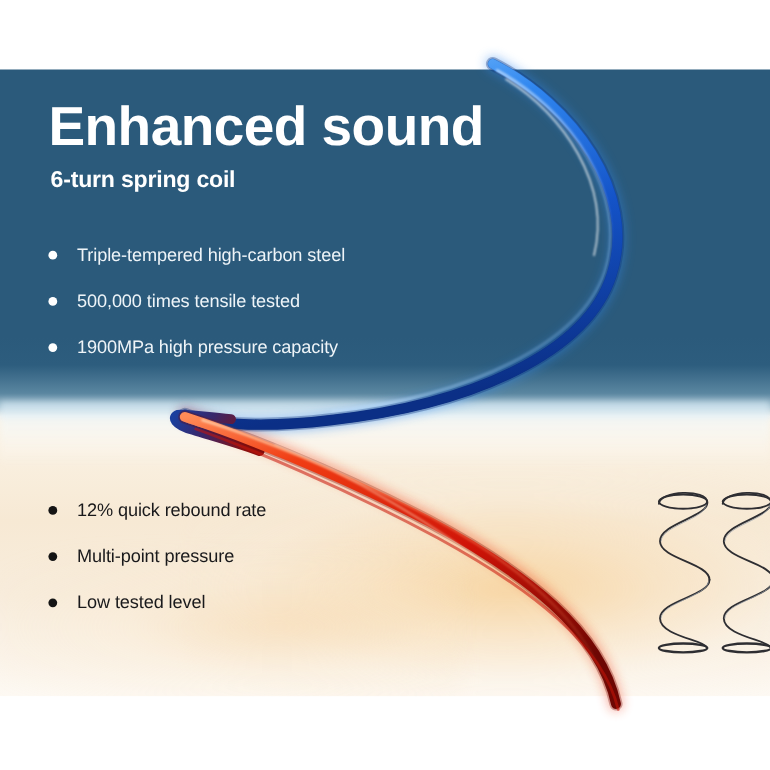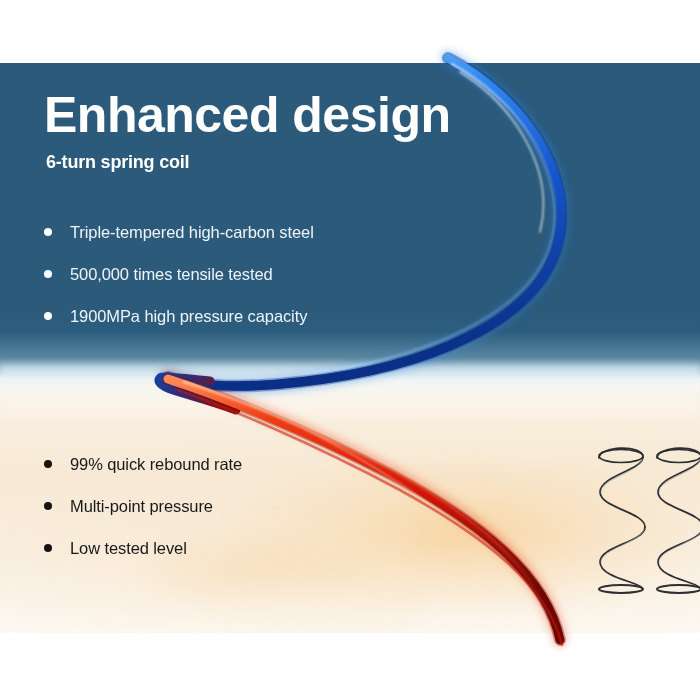--- a/index.html
+++ b/index.html
@@ -142,21 +142,21 @@
     color: #ffffff;
     letter-spacing: -0.5px;
     line-height: 1.05;
     white-space: nowrap;
   }
 
   .subhead {
     position: absolute;
     left: 46px;
     top: 152px;
-    font-size: 18px;
+    font-size: 21px;
     font-weight: bold;
     color: #ffffff;
     letter-spacing: -0.2px;
     white-space: nowrap;
   }
 
   .bullet-list {
     position: absolute;
     margin: 0;
     padding: 0;
@@ -313,21 +313,21 @@
       <path d="M 703 527 C 703 542, 658 546, 658 562 C 658 578, 698 582, 700 588"></path>
       <path d="M 657 458 C 657 446, 701 444, 701 457"></path>
       <ellipse cx="679" cy="589" rx="22" ry="4" stroke-width="2.1"></ellipse>
     </g>
     <g stroke="#9aa0a8" fill="none" stroke-width="0.8" stroke-linecap="round" opacity="0.85">
       <path d="M 659 492 C 659 478, 699 472, 700 459"></path>
       <path d="M 659 562 C 659 548, 701 542, 702 529"></path>
     </g>
   </svg>
 
-  <div class="headline">Enhanced design</div>
+  <div class="headline">Enhanced sound</div>
 
   <div class="subhead">6-turn spring coil</div>
 
   <ul class="bullet-list top-list">
     <li class="bullet-row">
       <span class="dot"></span>
       <span class="bullet-text">Triple-tempered high-carbon steel</span>
     </li>
     <li class="bullet-row">
       <span class="dot"></span>
@@ -335,21 +335,21 @@
     </li>
     <li class="bullet-row">
       <span class="dot"></span>
       <span class="bullet-text">1900MPa high pressure capacity</span>
     </li>
   </ul>
 
   <ul class="bullet-list bottom-list">
     <li class="bullet-row">
       <span class="dot"></span>
-      <span class="bullet-text">99% quick rebound rate</span>
+      <span class="bullet-text">12% quick rebound rate</span>
     </li>
     <li class="bullet-row">
       <span class="dot"></span>
       <span class="bullet-text">Multi-point pressure</span>
     </li>
     <li class="bullet-row">
       <span class="dot"></span>
       <span class="bullet-text">Low tested level</span>
     </li>
   </ul>

